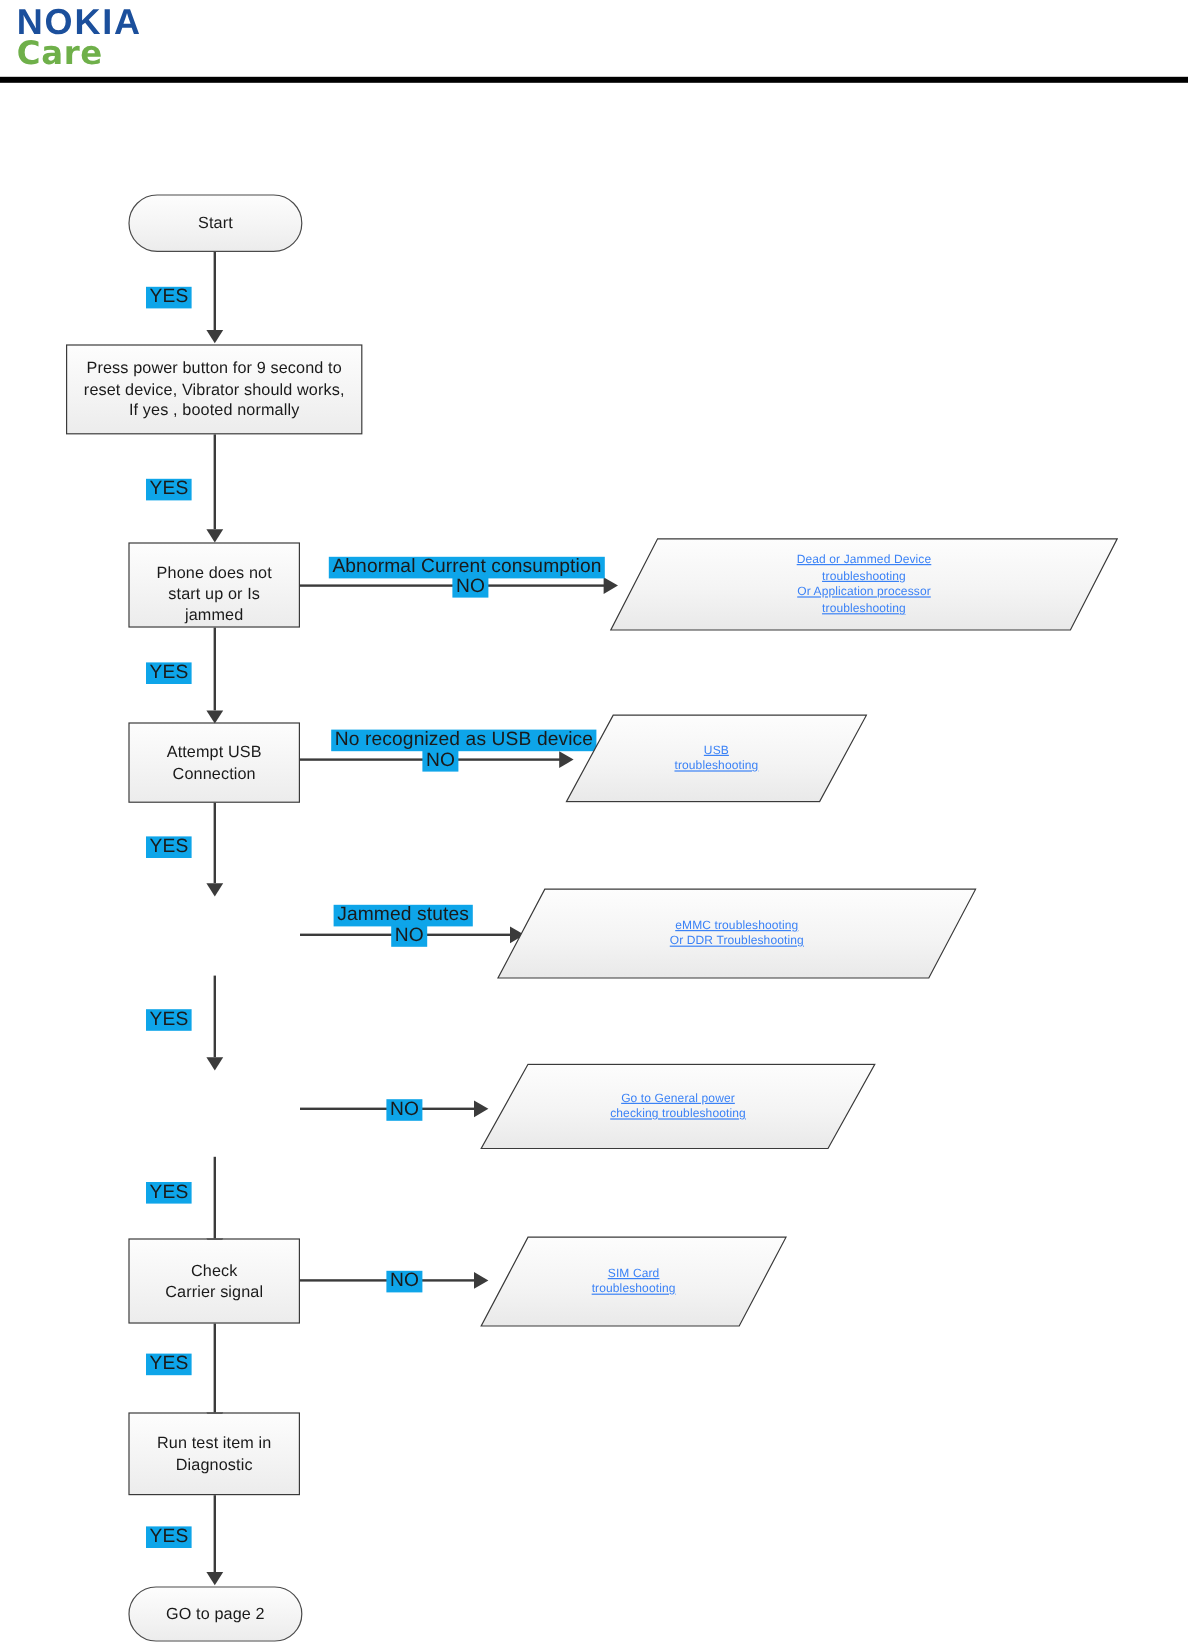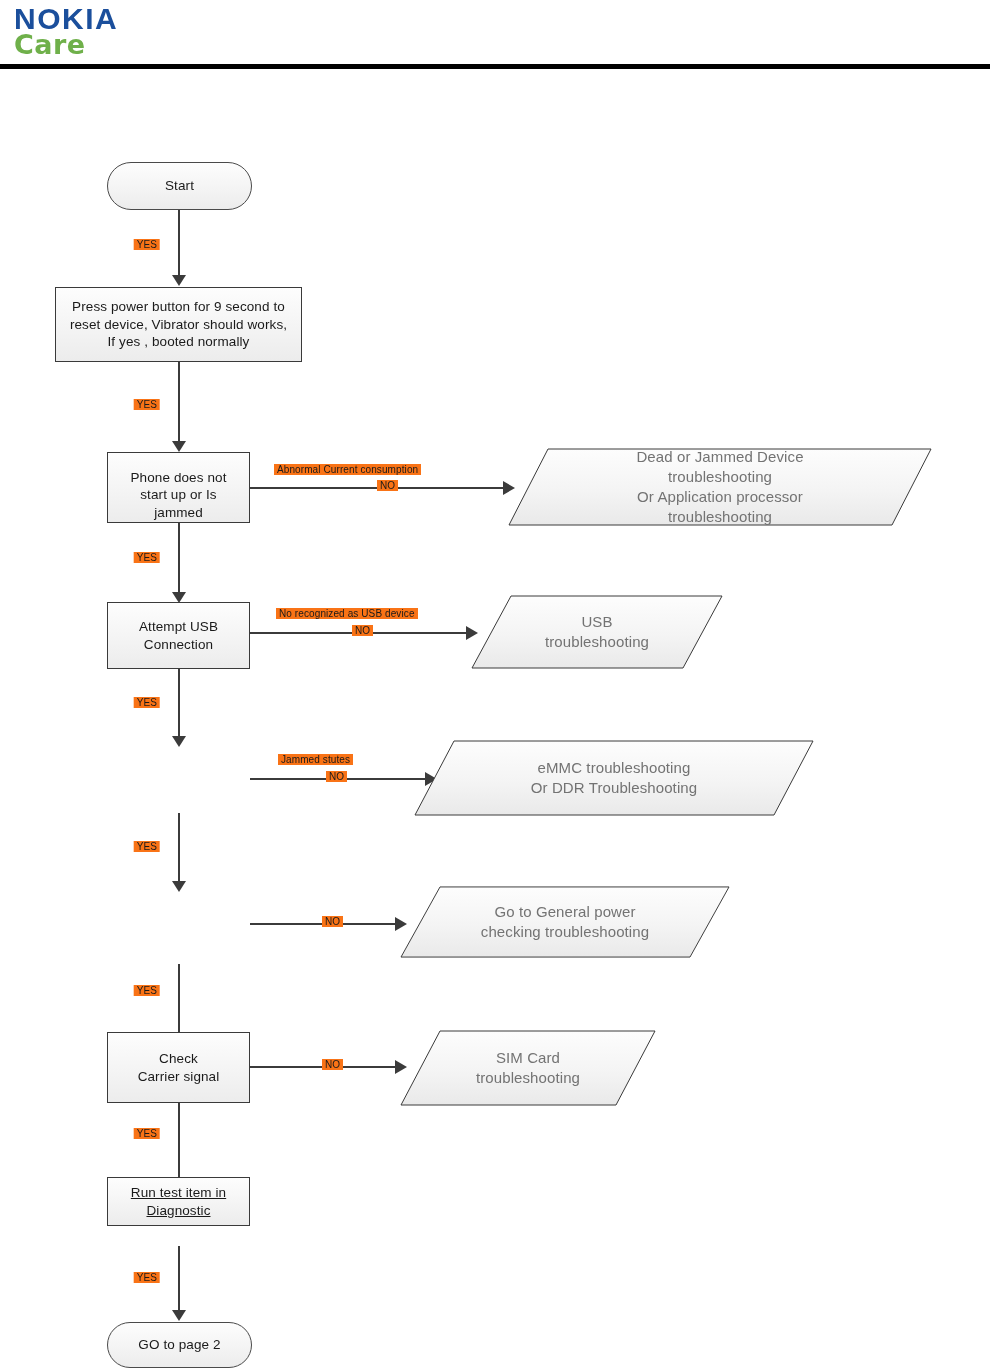--- a/index.html
+++ b/index.html
@@ -125,25 +125,26 @@
   .para-wrap .para-text {
     position: absolute;
     left: 0;
     top: 0;
     width: 100%;
     height: 100%;
     display: flex;
     align-items: center;
     justify-content: center;
     text-align: center;
-    font-size: 15px;
+    font-size: 10px;
     line-height: 1.35;
-    color: #737373;
+    color: #3b82f6;
     white-space: pre-line;
     letter-spacing: 0.1px;
+    text-decoration: underline;
   }
 
   
   .vline {
     position: absolute;
     width: 2px;
     background: #3b3b3b;
   }
   .hline {
     position: absolute;
@@ -161,23 +162,23 @@
   .arrow-right {
     position: absolute;
     width: 0;
     height: 0;
     border-top: 7px solid transparent;
     border-bottom: 7px solid transparent;
     border-left: 12px solid #3b3b3b;
   }
   .edge-label {
     position: absolute;
-    font-size: 10px;
+    font-size: 16px;
     color: #1a1a1a;
-    background: #f97316;
+    background: #0ea5e9;
     padding: 0 3px;
     white-space: nowrap;
     letter-spacing: 0.1px;
   }
   .edge-label.center {
     text-align: center;
   }
 </style>
 </head>
 <body>
@@ -315,21 +316,21 @@
         <polygon points="40,1 255,1 216,75 1,75" fill="url(#pg1)" stroke="#3a3a3a" stroke-width="1"></polygon>
       </svg>
       <div class="para-text">SIM Card
 troubleshooting</div>
     </div>
 
     <div class="vline" style="left:178px; top:1033px; width:2px; height:74px;"></div>
     <div class="arrow-down" style="left:172px; top:1107px;"></div>
     <div class="edge-label" style="left:160px; top:1058px; transform:translateX(-100%);">YES</div>
 
-    <div class="node process shadow-sq" style="left:107px; top:1107px; width:143px; height:49px;text-decoration:underline;">
+    <div class="node process shadow-sq" style="left:107px; top:1107px; width:143px; height:69px;">
       <span class="label">Run test item in
 Diagnostic</span>
     </div>
 
     <div class="vline" style="left:178px; top:1176px; width:2px; height:64px;"></div>
     <div class="arrow-down" style="left:172px; top:1240px;"></div>
     <div class="edge-label" style="left:160px; top:1202px; transform:translateX(-100%);">YES</div>
 
     <div class="node terminator shadow-sq" style="left:107px; top:1252px; width:145px; height:46px;">
       <span class="label">GO to page 2</span>

